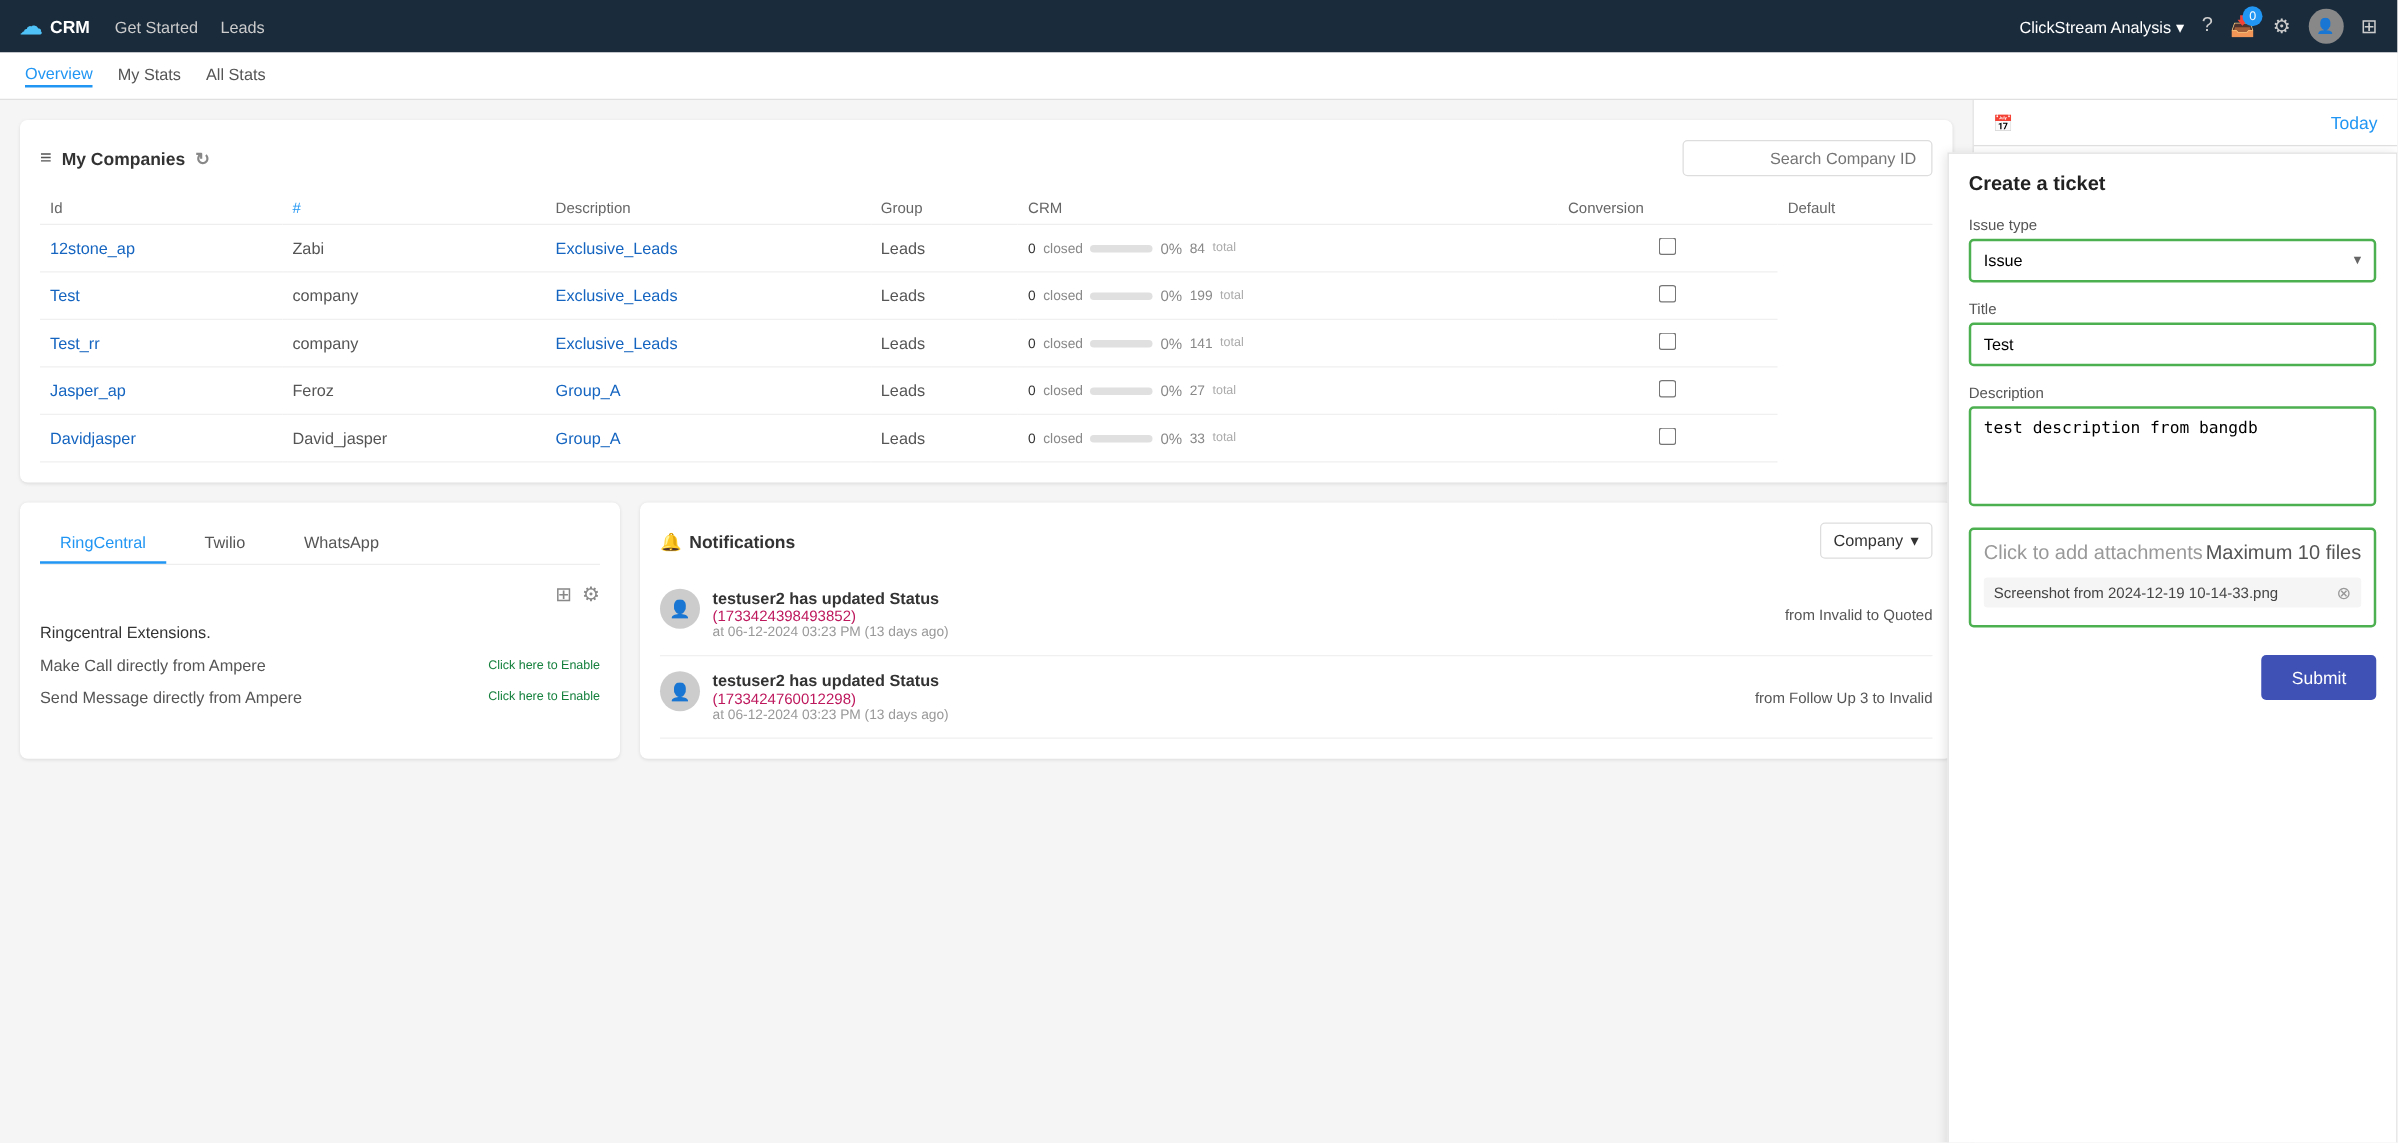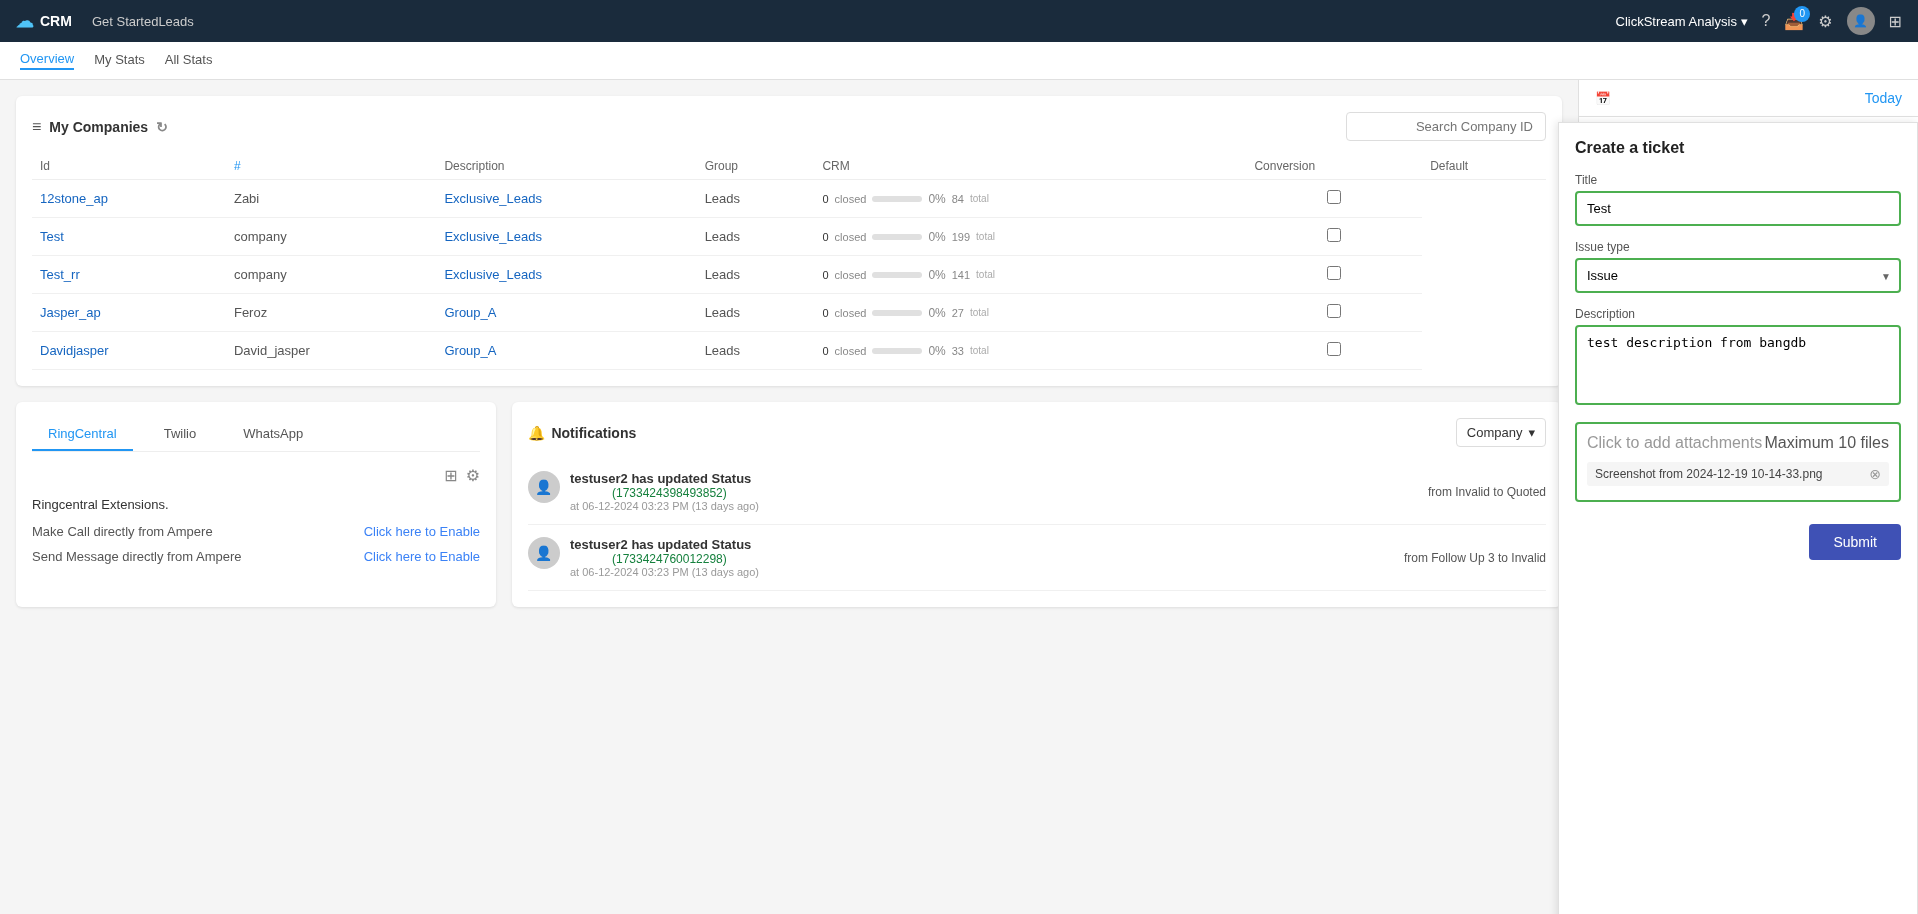--- a/index.html
+++ b/index.html
@@ -9,21 +9,21 @@
     .top-nav {
       background: #1a2b3c;
       display: flex;
       align-items: center;
       padding: 0 16px;
       height: 42px;
       color: #fff;
     }
     .top-nav .logo { display: flex; align-items: center; gap: 6px; font-weight: bold; font-size: 14px; margin-right: 20px; }
     .top-nav .logo-cloud { color: #4fc3f7; font-size: 18px; }
-    .top-nav .nav-links { display: flex; font-size: 13px; }
+    .top-nav .nav-links { display: flex; gap: 18px; font-size: 13px; }
     .top-nav .nav-links span { cursor: pointer; color: #ccc; }
     .top-nav .right { margin-left: auto; display: flex; align-items: center; gap: 14px; font-size: 13px; }
     .top-nav .right .clickstream { display: flex; align-items: center; gap: 4px; cursor: pointer; }
     .top-nav .right .icon-btn { cursor: pointer; color: #ccc; font-size: 16px; position: relative; }
     .badge { background: #2196f3; color: #fff; border-radius: 50%; width: 16px; height: 16px; font-size: 10px; display: flex; align-items: center; justify-content: center; position: absolute; top: -6px; right: -6px; }
     .avatar { width: 28px; height: 28px; border-radius: 50%; background: #888; display: flex; align-items: center; justify-content: center; color: #fff; font-size: 12px; }
 
     
     .sub-nav {
       background: #fff;
@@ -139,40 +139,40 @@
       padding: 8px 16px;
       font-size: 13px;
       cursor: pointer;
       color: #555;
       border-bottom: 2px solid transparent;
     }
     .tab.active { color: #2196f3; border-bottom: 2px solid #2196f3; font-weight: 500; }
     .tab-content-label { font-size: 13px; color: #333; margin-bottom: 12px; font-weight: 400; }
     .tab-row { display: flex; justify-content: space-between; align-items: center; margin-bottom: 10px; }
     .tab-row .left-text { font-size: 13px; color: #555; }
-    .tab-row .enable-link { color: #3b82f6; font-size: 13px; cursor: pointer; text-decoration: none; }
+    .tab-row .enable-link { color: #15803d; font-size: 10px; cursor: pointer; text-decoration: none; }
     .tab-icons { display: flex; gap: 8px; align-items: center; margin-bottom: 12px; justify-content: flex-end; }
     .tab-icons span { color: #888; cursor: pointer; font-size: 16px; }
 
     
     .notifications-card {
       background: #fff;
       border-radius: 6px;
       box-shadow: 0 1px 3px rgba(0,0,0,0.1);
       padding: 16px;
       flex: 1;
     }
     .notif-header { display: flex; align-items: center; justify-content: space-between; margin-bottom: 12px; }
     .notif-title { display: flex; align-items: center; gap: 6px; font-weight: 600; font-size: 14px; }
     .notif-dropdown { border: 1px solid #ddd; border-radius: 4px; padding: 6px 10px; font-size: 13px; color: #333; display: flex; align-items: center; gap: 6px; cursor: pointer; background: #fff; }
     .notif-item { display: flex; gap: 10px; align-items: flex-start; padding: 12px 0; border-bottom: 1px solid #f0f0f0; }
     .notif-avatar { width: 32px; height: 32px; border-radius: 50%; background: #ccc; display: flex; align-items: center; justify-content: center; font-size: 14px; color: #fff; flex-shrink: 0; }
     .notif-body { flex: 1; }
     .notif-body .notif-user { font-weight: 600; font-size: 13px; }
-    .notif-body .notif-id { font-size: 12px; color: #15803d; margin-left: 42px; }
+    .notif-body .notif-id { font-size: 12px; color: #be185d; }
     .notif-body .notif-time { font-size: 11px; color: #999; }
     .notif-status { font-size: 12px; color: #555; align-self: center; }
 
     
     .right-sidebar {
       width: 340px;
       background: #fff;
       border-left: 1px solid #e0e0e0;
       display: flex;
       flex-direction: column;
@@ -589,34 +589,34 @@
         <span>5</span>
         <span>6</span>
       </div>
     </div>
   </div>
 
   <div class="create-ticket-panel">
     <div class="ticket-title">Create a ticket</div>
 
     <div class="ticket-field">
-      <label>Title</label>
-      <input class="ticket-field-box" type="text" value="Test" style="">
-    </div>
-
-    <div class="ticket-field">
       <label>Issue type</label>
       <div class="select-wrapper">
         <select class="ticket-select">
           <option>Issue</option>
         </select>
       </div>
     </div>
 
     <div class="ticket-field">
+      <label>Title</label>
+      <input class="ticket-field-box" type="text" value="Test" style="">
+    </div>
+
+    <div class="ticket-field">
       <label>Description</label>
       <textarea class="ticket-textarea" style="">test description from bangdb</textarea>
     </div>
 
     <div class="ticket-field">
       <div class="attachment-box">
         <div class="attachment-top">
           <span class="click-add">Click to add attachments</span>
           <span>Maximum 10 files</span>
         </div>

